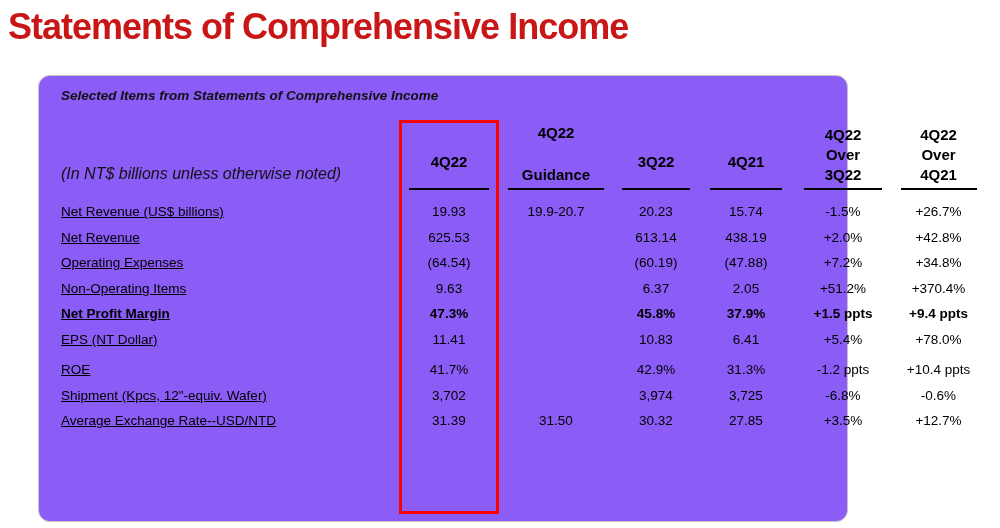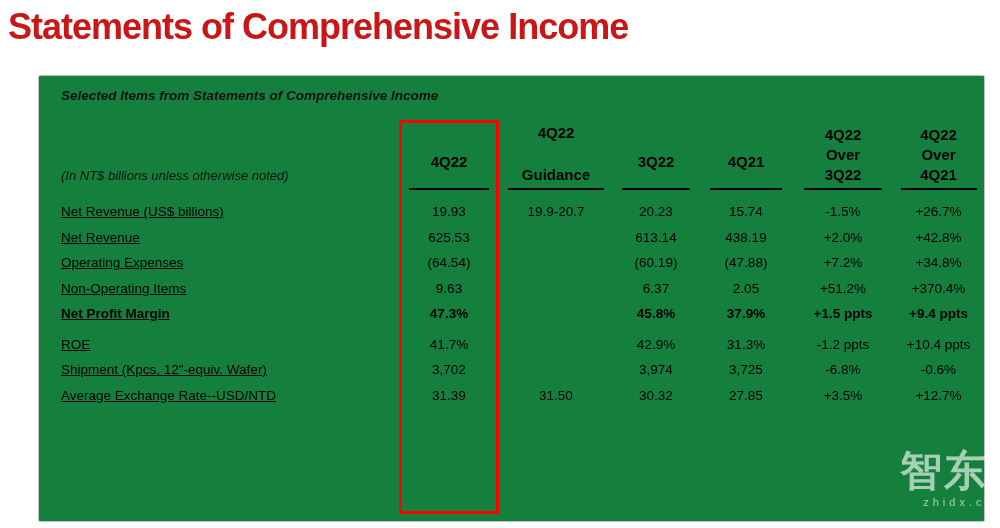--- a/index.html
+++ b/index.html
@@ -6,41 +6,41 @@
   .stage{
     position:relative;width:1000px;height:528px;background:#fff;overflow:hidden;
     font-family:"Liberation Sans","DejaVu Sans",sans-serif;color:#000;
   }
   .page-title{
     position:absolute;left:8px;top:6px;margin:0;
     font-size:36px;font-weight:bold;letter-spacing:-1px;color:#C91616;
     white-space:nowrap;
   }
   .panel{
-    position:absolute;left:38px;top:75px;width:947px;height:447px;
-    background:#15803d;border:1px solid #c4c4c4;border-radius:2px;
+    position:absolute;left:38px;top:75px;width:810px;height:447px;
+    background:#8b5cf6;border:1px solid #c4c4c4;border-radius:12px;
     box-sizing:border-box;
   }
   .subtitle{
     position:absolute;left:22px;top:12px;
     font-size:13.5px;font-weight:bold;font-style:italic;color:#111;
   }
   .redbox{
     position:absolute;left:360px;top:44px;width:100px;height:394px;
     border:3px solid #FF0000;box-sizing:border-box;z-index:3;pointer-events:none;
   }
   table.fin{
     position:absolute;left:18px;top:30px;width:927px;
     border-collapse:collapse;table-layout:fixed;z-index:1;
   }
   table.fin th,table.fin td{padding:0;margin:0;}
   thead th{vertical-align:bottom;font-size:15px;font-weight:bold;height:84px;}
   thead th.label-col{text-align:left;vertical-align:bottom;}
   .note{
-    font-size:13px;font-style:italic;font-weight:normal;
+    font-size:16px;font-style:italic;font-weight:normal;
     padding:0 16px 7px 4px;color:#111;
   }
   .lines{display:flex;flex-direction:column;align-items:center;line-height:20px;}
   .underline{border-bottom:2px solid #000;margin:3px auto 0;}
   
   thead th:nth-child(2) .lines{margin-bottom:16px;}
   thead th:nth-child(3) .lines{margin-bottom:2px;}
   thead th:nth-child(3) .lines div + div{margin-top:22px;}
   thead th:nth-child(4) .lines,
   thead th:nth-child(5) .lines{margin-bottom:16px;}
@@ -181,20 +181,29 @@
           </tr>
           <tr class="bold-row">
             <td class="label">Net Profit Margin</td>
             <td class="val">47.3%</td>
             <td class="val"></td>
             <td class="val">45.8%</td>
             <td class="val">37.9%</td>
             <td class="val">+1.5 ppts</td>
             <td class="val">+9.4 ppts</td>
           </tr>
+          <tr>
+            <td class="label">EPS (NT Dollar)</td>
+            <td class="val">11.41</td>
+            <td class="val"></td>
+            <td class="val">10.83</td>
+            <td class="val">6.41</td>
+            <td class="val">+5.4%</td>
+            <td class="val">+78.0%</td>
+          </tr>
           <tr class="gap-row">
             <td class="label">ROE</td>
             <td class="val">41.7%</td>
             <td class="val"></td>
             <td class="val">42.9%</td>
             <td class="val">31.3%</td>
             <td class="val">-1.2 ppts</td>
             <td class="val">+10.4 ppts</td>
           </tr>
           <tr>

